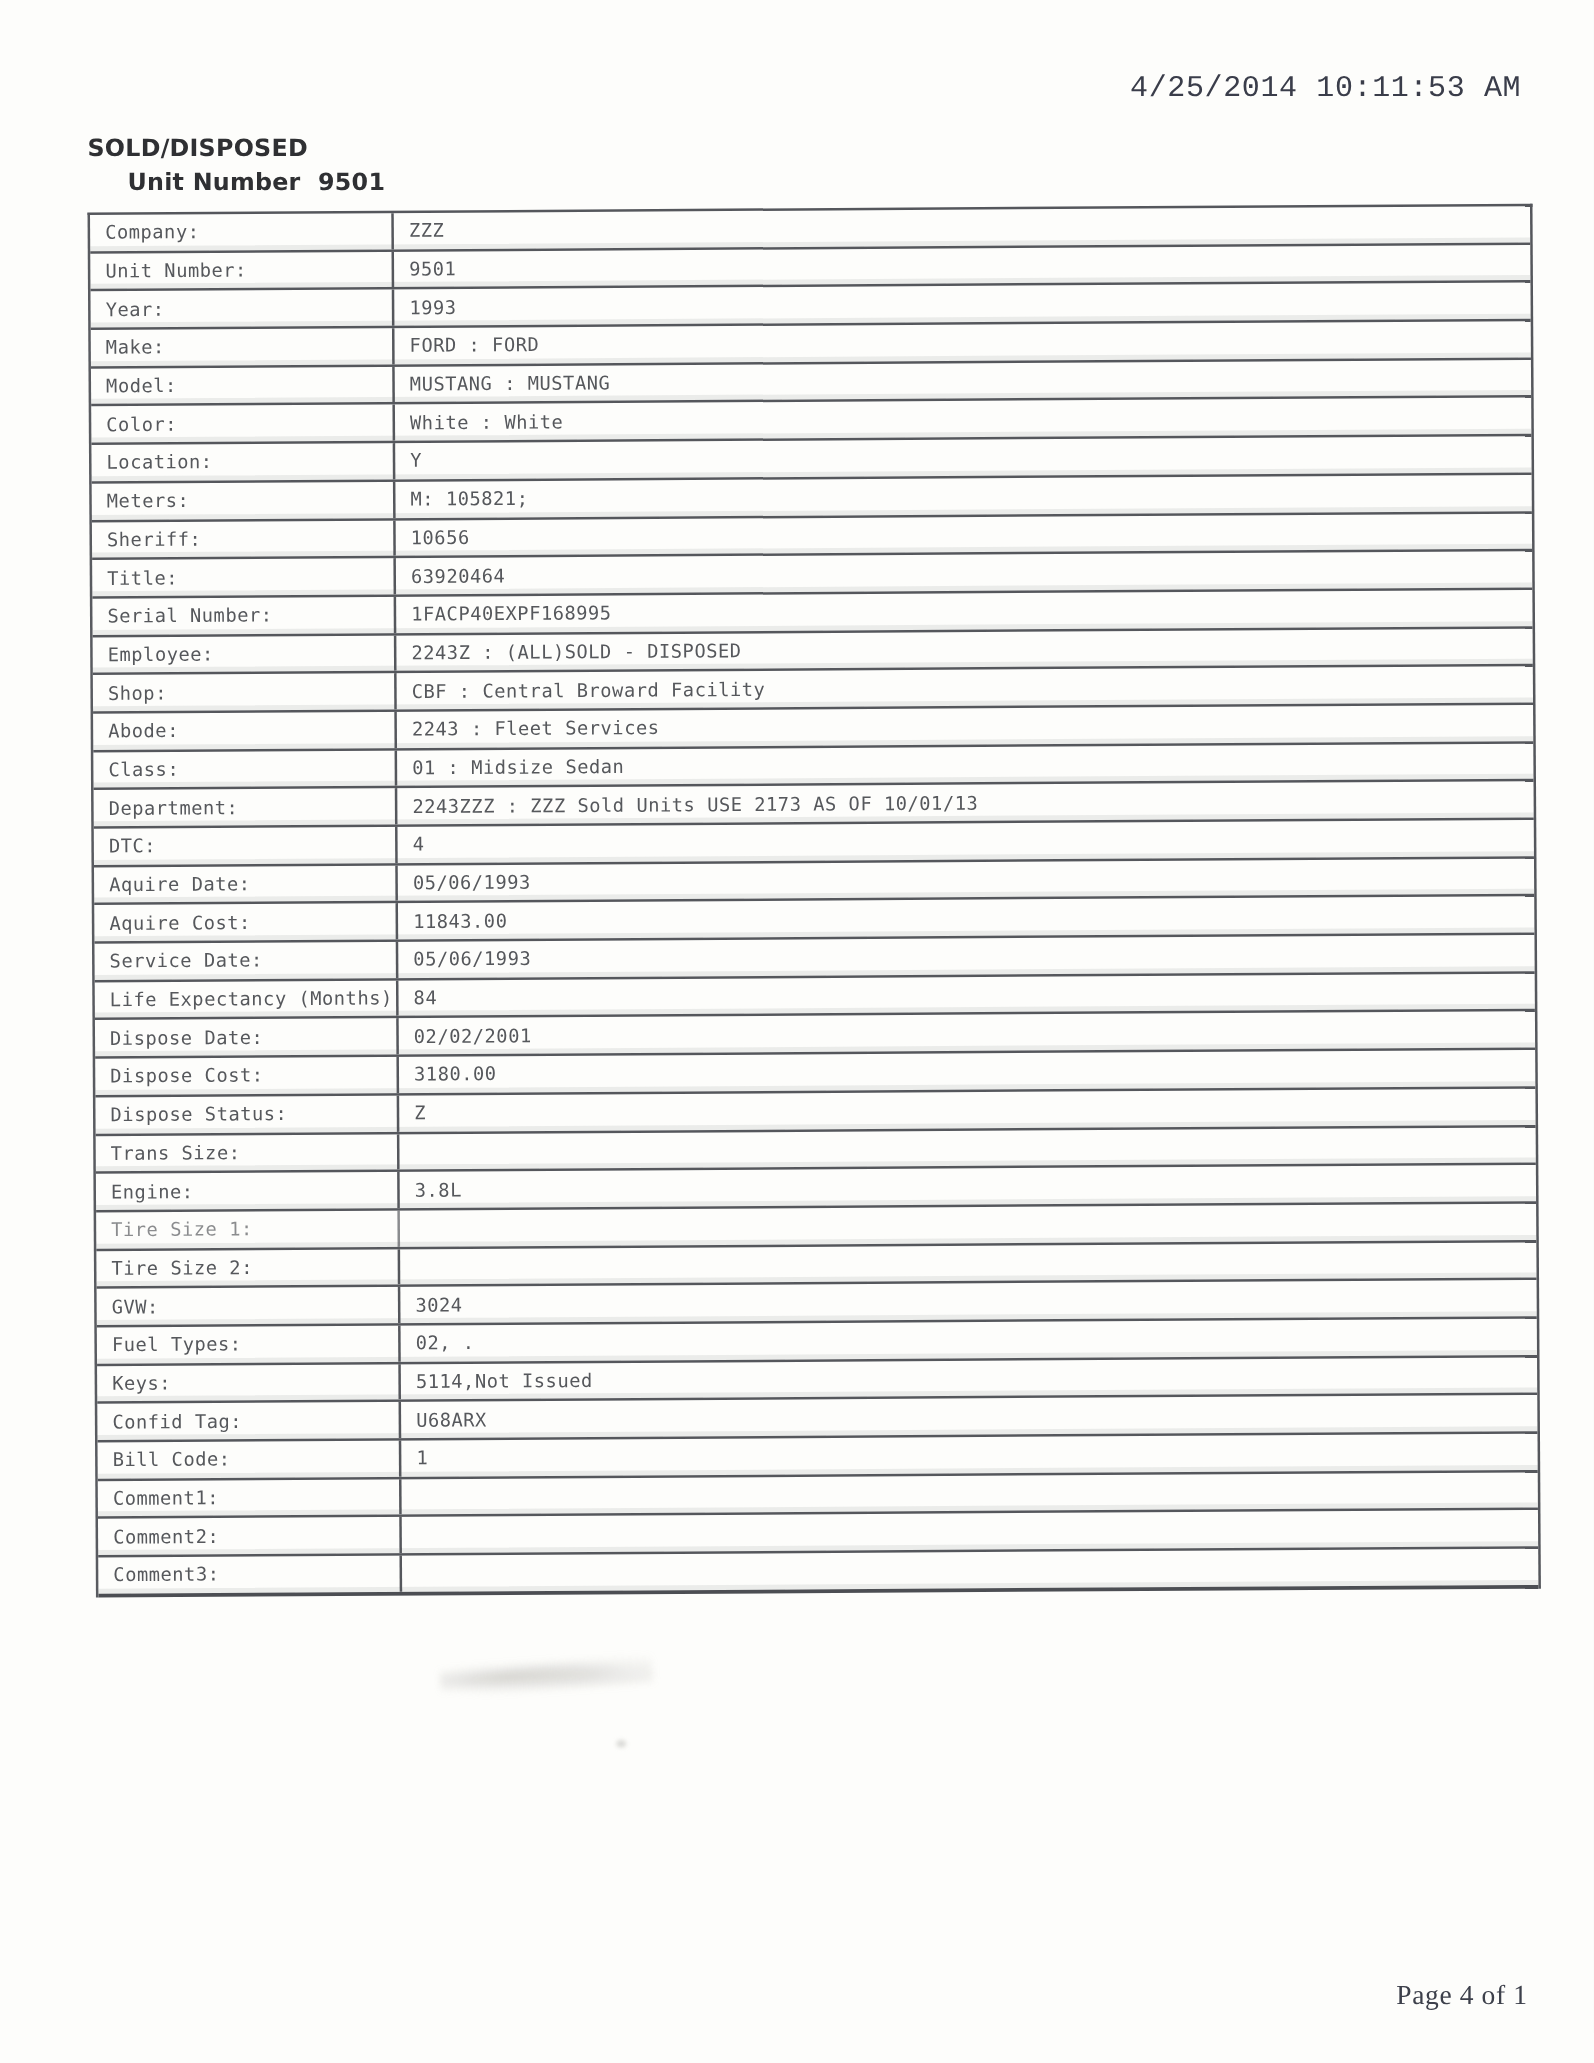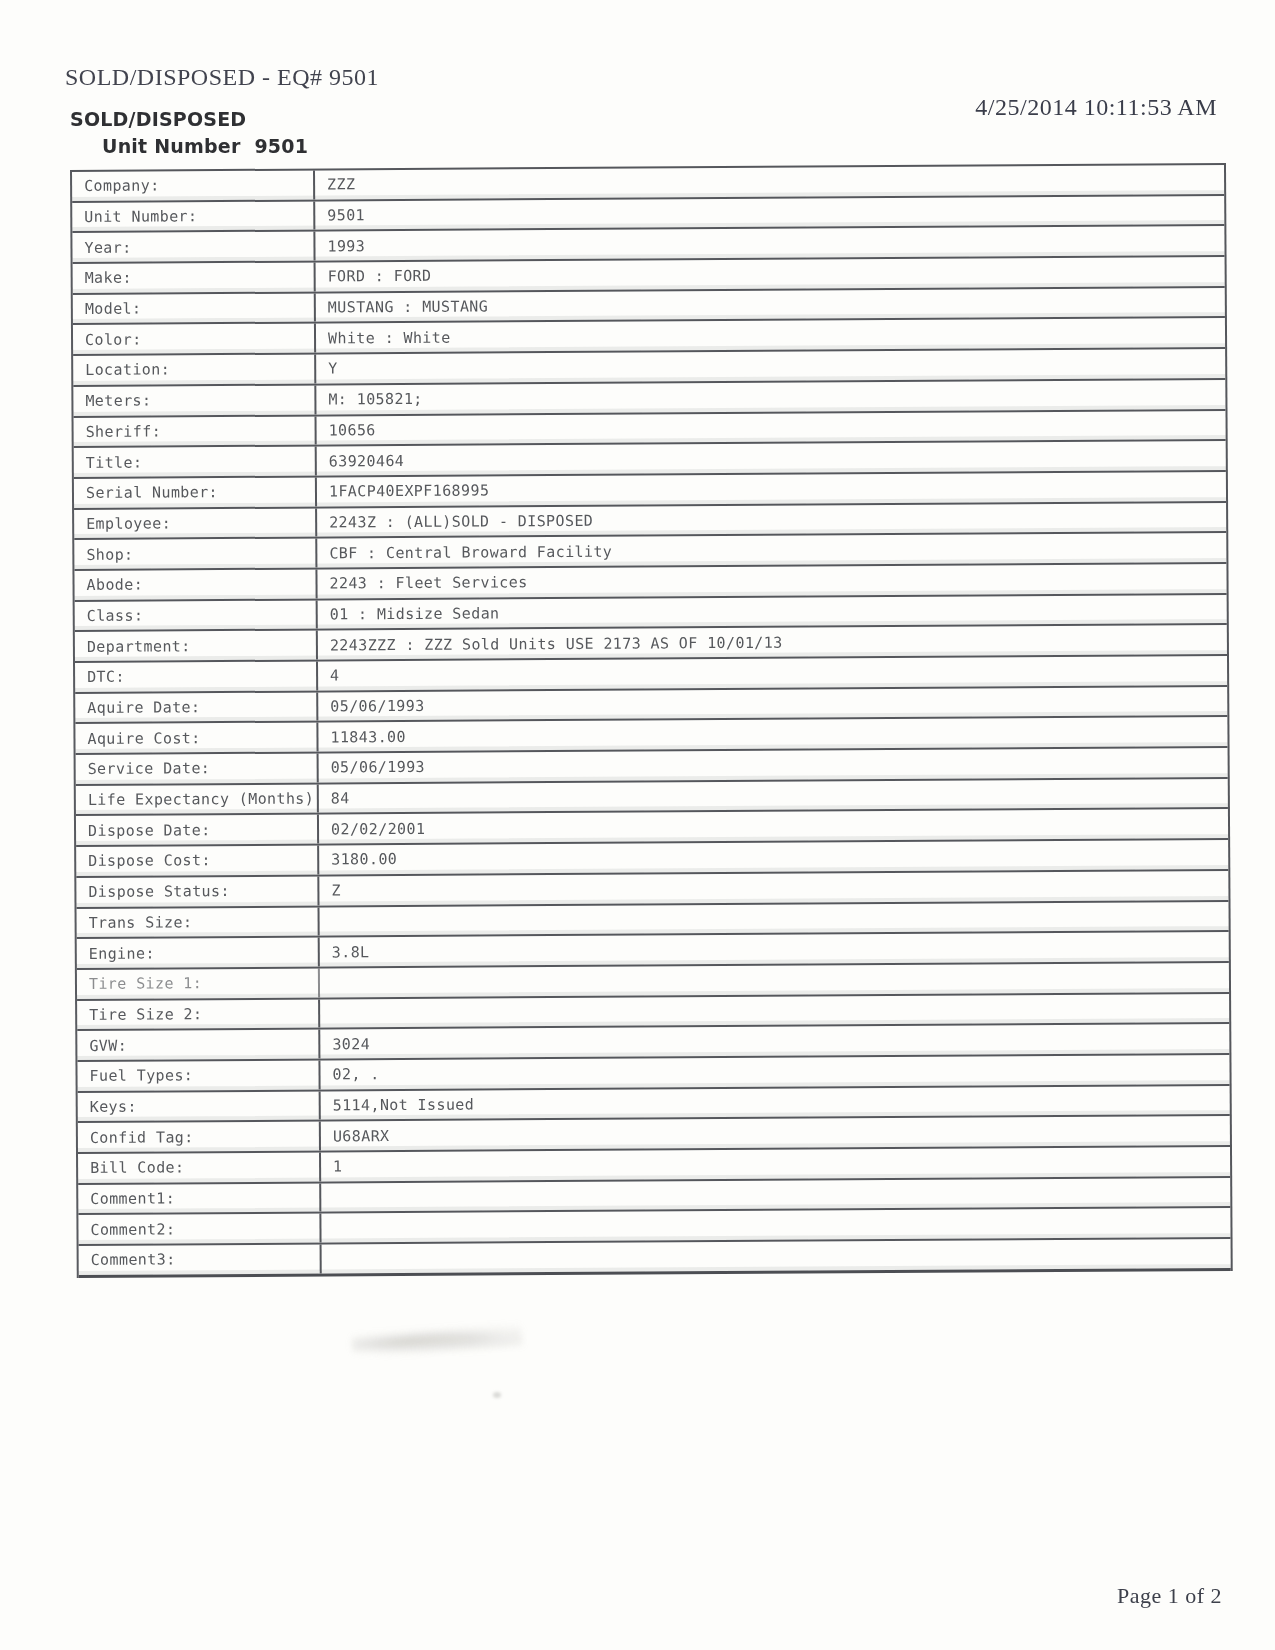--- a/index.html
+++ b/index.html
@@ -14,22 +14,22 @@
     background:#fdfdfb;
   }
   
   .report-title{
     position:absolute;left:65px;top:64px;
     font-family:"Liberation Serif",serif;
     font-size:24px;color:#41434e;letter-spacing:.5px;
   }
   .timestamp{
     position:absolute;right:58px;top:58px;
-    font-family:Liberation Serif, serif;
-    font-size:24px;color:#3a3d4a;letter-spacing:.5px;margin-top:36px;
+    font-family:Liberation Mono, monospace;
+    font-size:24px;color:#3a3d4a;letter-spacing:.5px;
   }
   .section-title{
     position:absolute;left:70px;top:108px;
     font-family:"DejaVu Sans",sans-serif;
     font-weight:bold;font-size:19px;color:#2f3033;letter-spacing:.2px;
   }
   .unit-line{
     position:absolute;left:70px;top:135px;
     font-family:"DejaVu Sans",sans-serif;
     font-weight:bold;font-size:19px;color:#2f3033;letter-spacing:.2px;margin-left:32px;
@@ -82,21 +82,20 @@
   .speck{
     position:absolute;left:493px;top:1392px;width:8px;height:6px;border-radius:50%;
     background:rgba(140,138,132,.30);filter:blur(1.5px);
   }
 </style>
 </head>
 <body>
 
 <div id="page">
 
-  <div class="report-title">SOLD/DISPOSED - EQ# 9501</div>
 
   <div class="timestamp">4/25/2014 10:11:53 AM</div>
 
   <div class="section-title">SOLD/DISPOSED</div>
 
   <div class="unit-line">
     <span>Unit Number</span><span class="unit-number">9501</span>
   </div>
 
   <div class="fields-table">
@@ -243,15 +242,15 @@
     </div>
       <div class="row">
       <div class="cell label">Comment3:</div>
       <div class="cell value"></div>
     </div>
     </div>
 
   <div class="smudge"></div>
   <div class="speck"></div>
 
-  <div class="page-footer">Page 1 of 2</div>
+  <div class="page-footer">Page 4 of 1</div>
 
 </div>
 
 </body></html>

